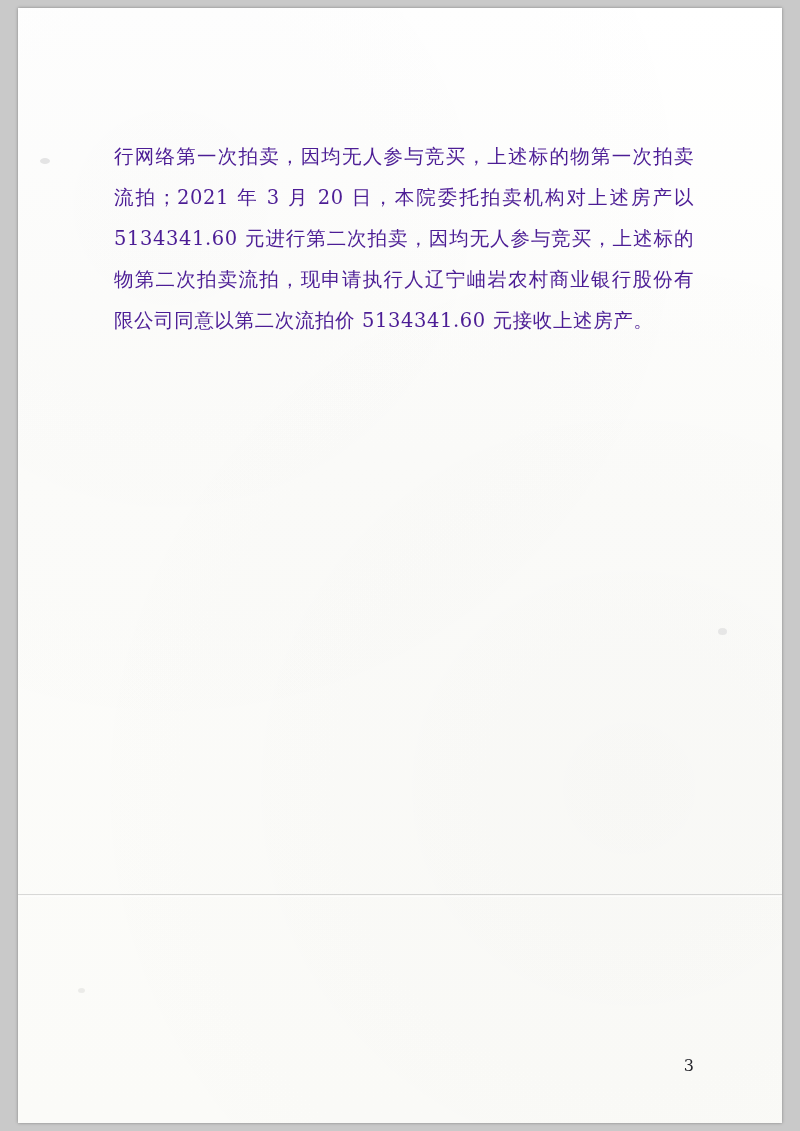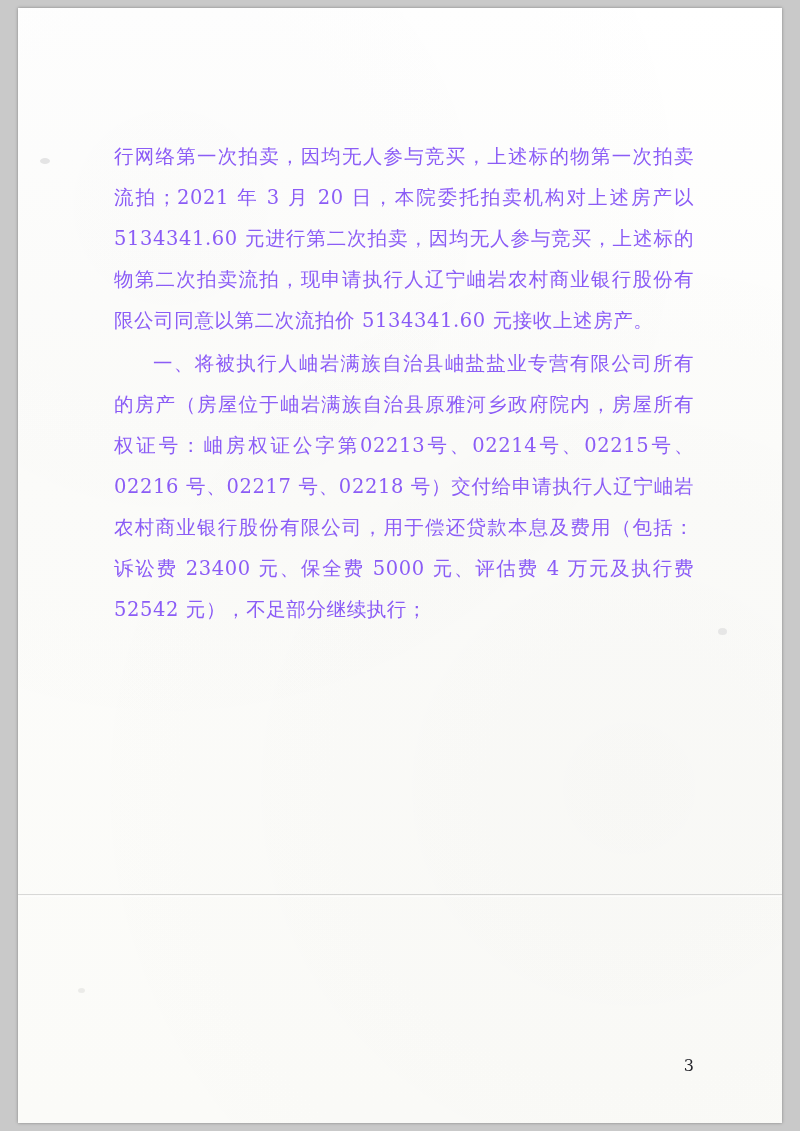--- a/index.html
+++ b/index.html
@@ -36,21 +36,21 @@
   .content {
     position: absolute;
     left: 96px;
     top: 128px;
     width: 580px;
   }
   p.para {
     margin: 0 0 2px 0;
     font-size: 19.5px;
     line-height: 41px;
-    color: #8b5cf6;
+    color: #4c1d95;
     text-align: justify;
     text-justify: inter-character;
     letter-spacing: 0.6px;
     font-weight: 500;
   }
   p.indent {
     text-indent: 2em;
   }
   .pagenum {
     position: absolute;
@@ -90,20 +90,19 @@
 <body>
 
 <div class="page">
   <div class="paper-tint"></div>
   <div class="smudge sm1"></div>
   <div class="smudge sm2"></div>
   <div class="smudge sm3"></div>
 
   <div class="content">
     <p class="para">行网络第一次拍卖，因均无人参与竞买，上述标的物第一次拍卖流拍；2021 年 3 月 20 日，本院委托拍卖机构对上述房产以 5134341.60 元进行第二次拍卖，因均无人参与竞买，上述标的物第二次拍卖流拍，现申请执行人辽宁岫岩农村商业银行股份有限公司同意以第二次流拍价 5134341.60 元接收上述房产。</p>
-    <p class="para indent">一、将被执行人岫岩满族自治县岫盐盐业专营有限公司所有的房产（房屋位于岫岩满族自治县原雅河乡政府院内，房屋所有权证号：岫房权证公字第02213号、02214号、02215号、02216 号、02217 号、02218 号）交付给申请执行人辽宁岫岩农村商业银行股份有限公司，用于偿还贷款本息及费用（包括：诉讼费 23400 元、保全费 5000 元、评估费 4 万元及执行费 52542 元），不足部分继续执行；</p>
   </div>
 
   <div class="seam"></div>
   <div class="seam2"></div>
 
   <div class="pagenum">3</div>
 </div>
 
 </body></html>

